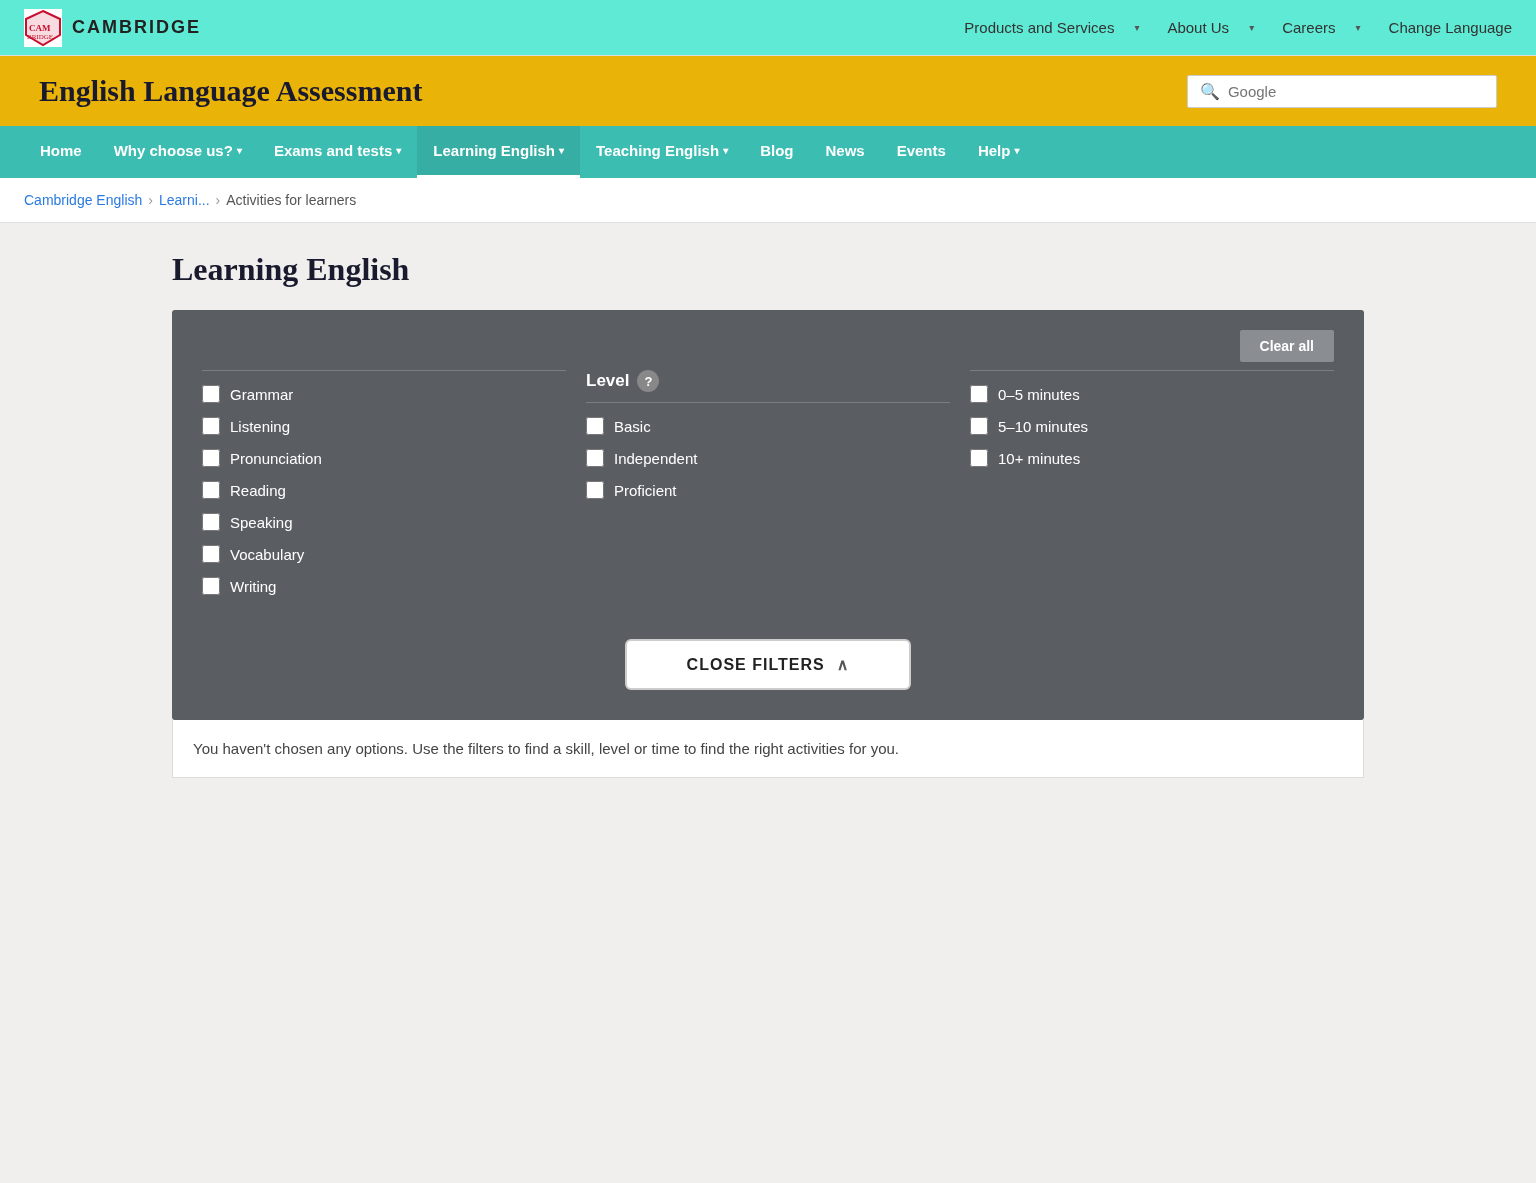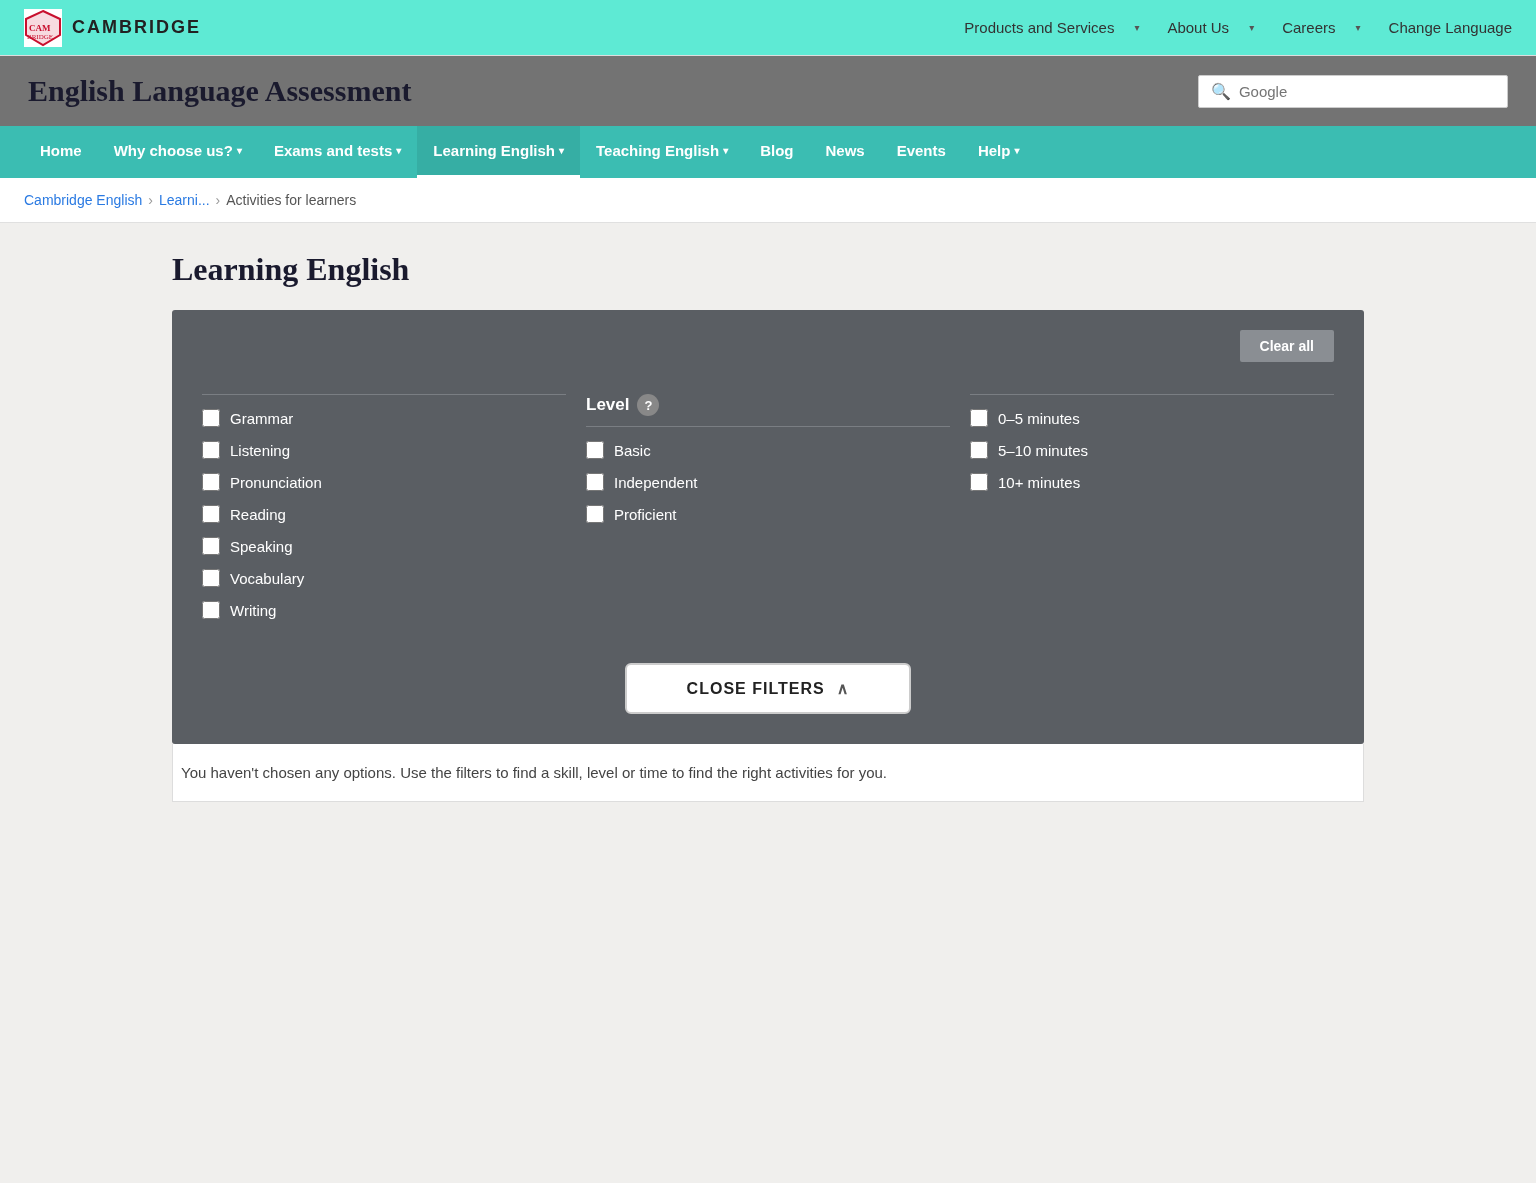--- a/index.html
+++ b/index.html
@@ -46,22 +46,22 @@
       cursor: pointer;
       font-weight: 500;
     }
     .top-nav-link .chevron {
       font-size: 10px;
       color: #555;
     }
 
     
     .search-section {
-      background: #737373;
-      padding: 18px 28px;
+      background: #eab308;
+      padding: 18px 39px;
       display: flex;
       align-items: center;
       justify-content: space-between;
     }
     .site-title {
       font-size: 30px;
       font-weight: bold;
       color: #1a1a2e;
       font-family: Georgia, serif;
     }
@@ -158,21 +158,21 @@
     .filter-panel {
       background: #5a5e63;
       border-radius: 3px;
       padding: 20px 30px 30px;
       margin-bottom: 0;
       position: relative;
     }
     .filter-clear-row {
       display: flex;
       justify-content: flex-end;
-      margin-bottom: 32px;
+      margin-bottom: 8px;
     }
     .clear-all-btn {
       background: #8a8e93;
       color: #fff;
       border: none;
       padding: 8px 20px;
       font-family: Arial, sans-serif;
       font-size: 14px;
       font-weight: bold;
       cursor: pointer;
@@ -251,21 +251,21 @@
     }
     .chevron-up {
       font-size: 16px;
       color: #555;
     }
 
     
     .filter-message {
       background: #fff;
       border: 1px solid #ddd;
-      padding: 20px 8px;
+      padding: 20px 20px;
       font-family: Arial, sans-serif;
       font-size: 15px;
       color: #444;
       margin-top: 0;
       border-top: none;
     }
 
     
     .results-count {
       margin-top: 24px;

